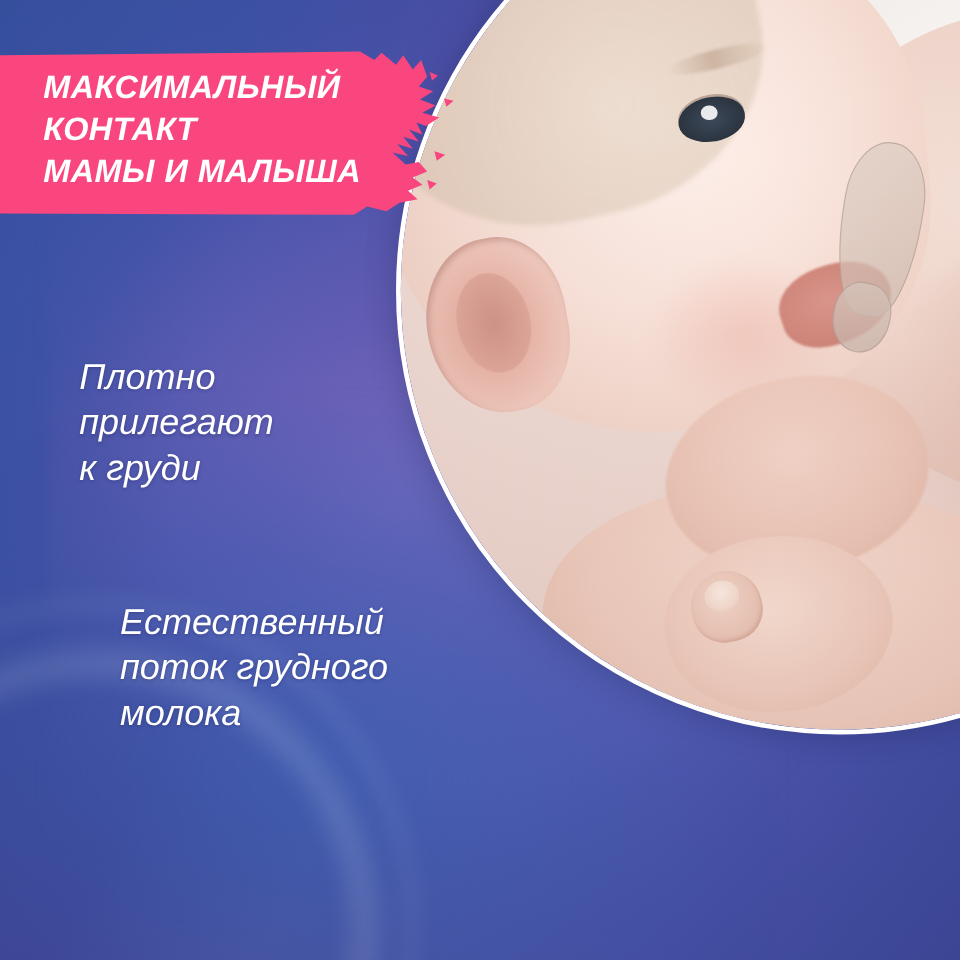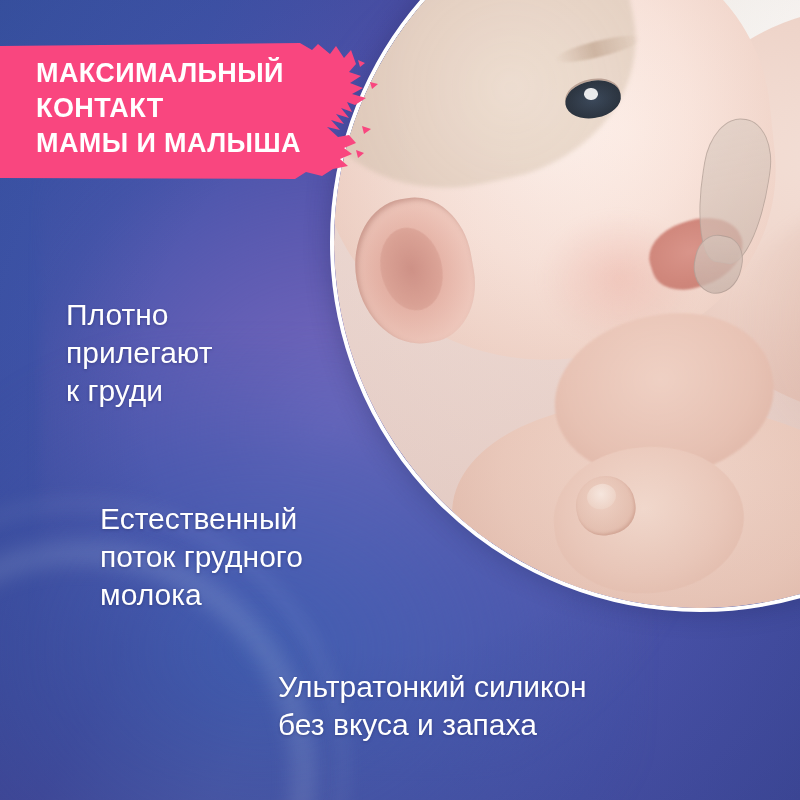--- a/index.html
+++ b/index.html
@@ -7,20 +7,21 @@
     padding: 0;
     background: #222;
   }
   #canvas {
     position: relative;
     width: 800px;
     height: 800px;
     overflow: hidden;
     font-family: "Liberation Sans", sans-serif;
     background: #4454aa;
+    font-style: italic;
   }
 
   
   .bg-base {
     position: absolute;
     inset: 0;
     background:
       linear-gradient(118deg,
         #3d5bb0 0%,
         #4156ad 18%,
@@ -431,16 +432,14 @@
 МАМЫ И МАЛЫША</div>
 
   <div class="caption caption-2">Естественный
 поток грудного
 молока</div>
 
   <div class="caption caption-1">Плотно
 прилегают
 к груди</div>
 
-  <div class="caption caption-3">Ультратонкий силикон
-без вкуса и запаха</div>
 
 </div>
 
 </body></html>

